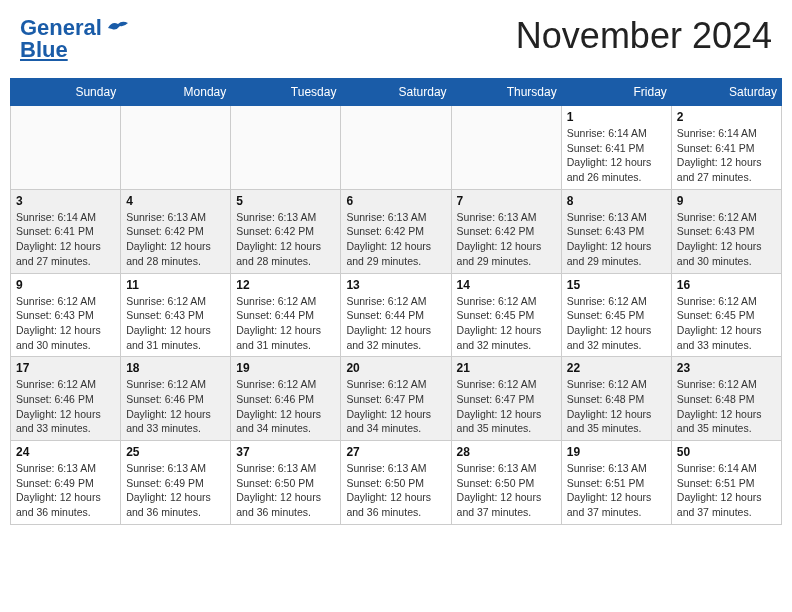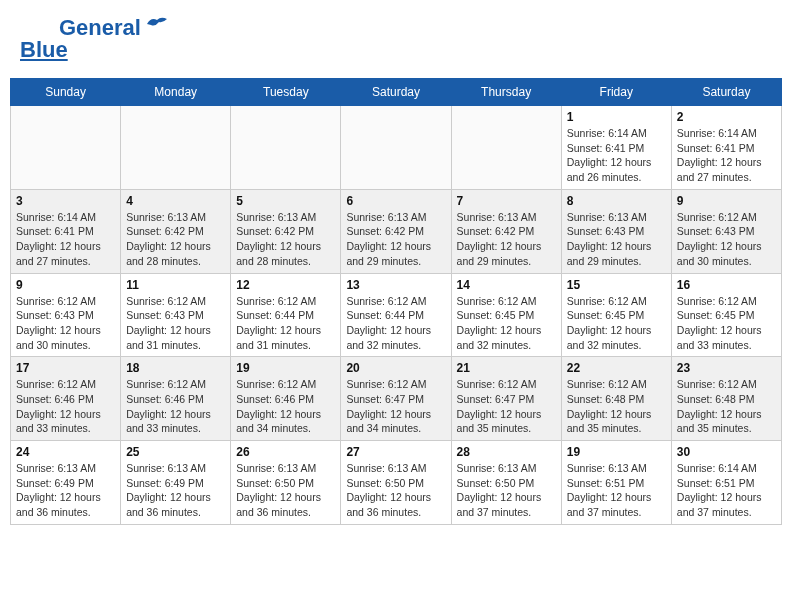--- a/index.html
+++ b/index.html
@@ -17,23 +17,22 @@
       margin-bottom: 10px;
       padding: 5px 10px;
     }
     .logo {
       display: flex;
       flex-direction: column;
       align-items: flex-start;
     }
     .logo-row {
       display: flex;
-      align-items: flex-start;
+      align-items: center;
       gap: 4px;
-      margin-left: 39px;
     }
     .title-section {
       text-align: right;
     }
     .month-title {
       font-size: 36px;
       font-weight: 300;
       color: #222;
     }
     .location {
@@ -42,21 +41,21 @@
     }
     .calendar {
       width: 100%;
       border-collapse: collapse;
       font-size: 11px;
     }
     .calendar th {
       background: #1a5ca8;
       color: #fff;
       padding: 6px 4px;
-      text-align: center;
+      text-align: right;
       font-size: 12px;
       font-weight: normal;
       border: 1px solid #1a5ca8;
     }
     .calendar td {
       border: 1px solid #ccc;
       padding: 4px 5px;
       vertical-align: top;
       width: calc(100% / 7);
       min-height: 80px;
@@ -93,20 +92,21 @@
   <div class="logo">
     <div class="logo-row">
       <span style="font-size:22px;font-weight:bold;color:#1a5ca8;">General</span>
       <svg width="24" height="18" viewBox="0 0 24 18">
         <path d="M2,9 Q6,2 12,5 Q16,1 22,4 Q18,8 14,7 Q10,12 6,10 Z" fill="#1a5ca8"></path>
       </svg>
     </div>
     <span style="font-size:22px;font-weight:bold;color:#1a5ca8;margin-top:-4px;text-decoration:underline;">Blue</span>
   </div>
   <div class="title-section">
+    <div class="month-title">November 2024</div>
   </div>
 </div>
 
 <table class="calendar">
   <thead>
     <tr>
       <th>Sunday</th>
       <th>Monday</th>
       <th>Tuesday</th>
       <th>Saturday</th>
@@ -224,34 +224,34 @@
       <tr>
         <td>
           <div class="day-num">24</div>
           <div class="day-info">Sunrise: 6:13 AM<br>Sunset: 6:49 PM<br>Daylight: 12 hours<br>and 36 minutes.</div>
         </td>
         <td>
           <div class="day-num">25</div>
           <div class="day-info">Sunrise: 6:13 AM<br>Sunset: 6:49 PM<br>Daylight: 12 hours<br>and 36 minutes.</div>
         </td>
         <td>
-          <div class="day-num">26</div>
+          <div class="day-num">37</div>
           <div class="day-info">Sunrise: 6:13 AM<br>Sunset: 6:50 PM<br>Daylight: 12 hours<br>and 36 minutes.</div>
         </td>
         <td>
           <div class="day-num">27</div>
           <div class="day-info">Sunrise: 6:13 AM<br>Sunset: 6:50 PM<br>Daylight: 12 hours<br>and 36 minutes.</div>
         </td>
         <td>
           <div class="day-num">28</div>
           <div class="day-info">Sunrise: 6:13 AM<br>Sunset: 6:50 PM<br>Daylight: 12 hours<br>and 37 minutes.</div>
         </td>
         <td>
           <div class="day-num">19</div>
           <div class="day-info">Sunrise: 6:13 AM<br>Sunset: 6:51 PM<br>Daylight: 12 hours<br>and 37 minutes.</div>
         </td>
         <td>
-          <div class="day-num">30</div>
+          <div class="day-num">50</div>
           <div class="day-info">Sunrise: 6:14 AM<br>Sunset: 6:51 PM<br>Daylight: 12 hours<br>and 37 minutes.</div>
         </td>
       </tr>
     </tbody>
 </table>
 
 </body></html>

